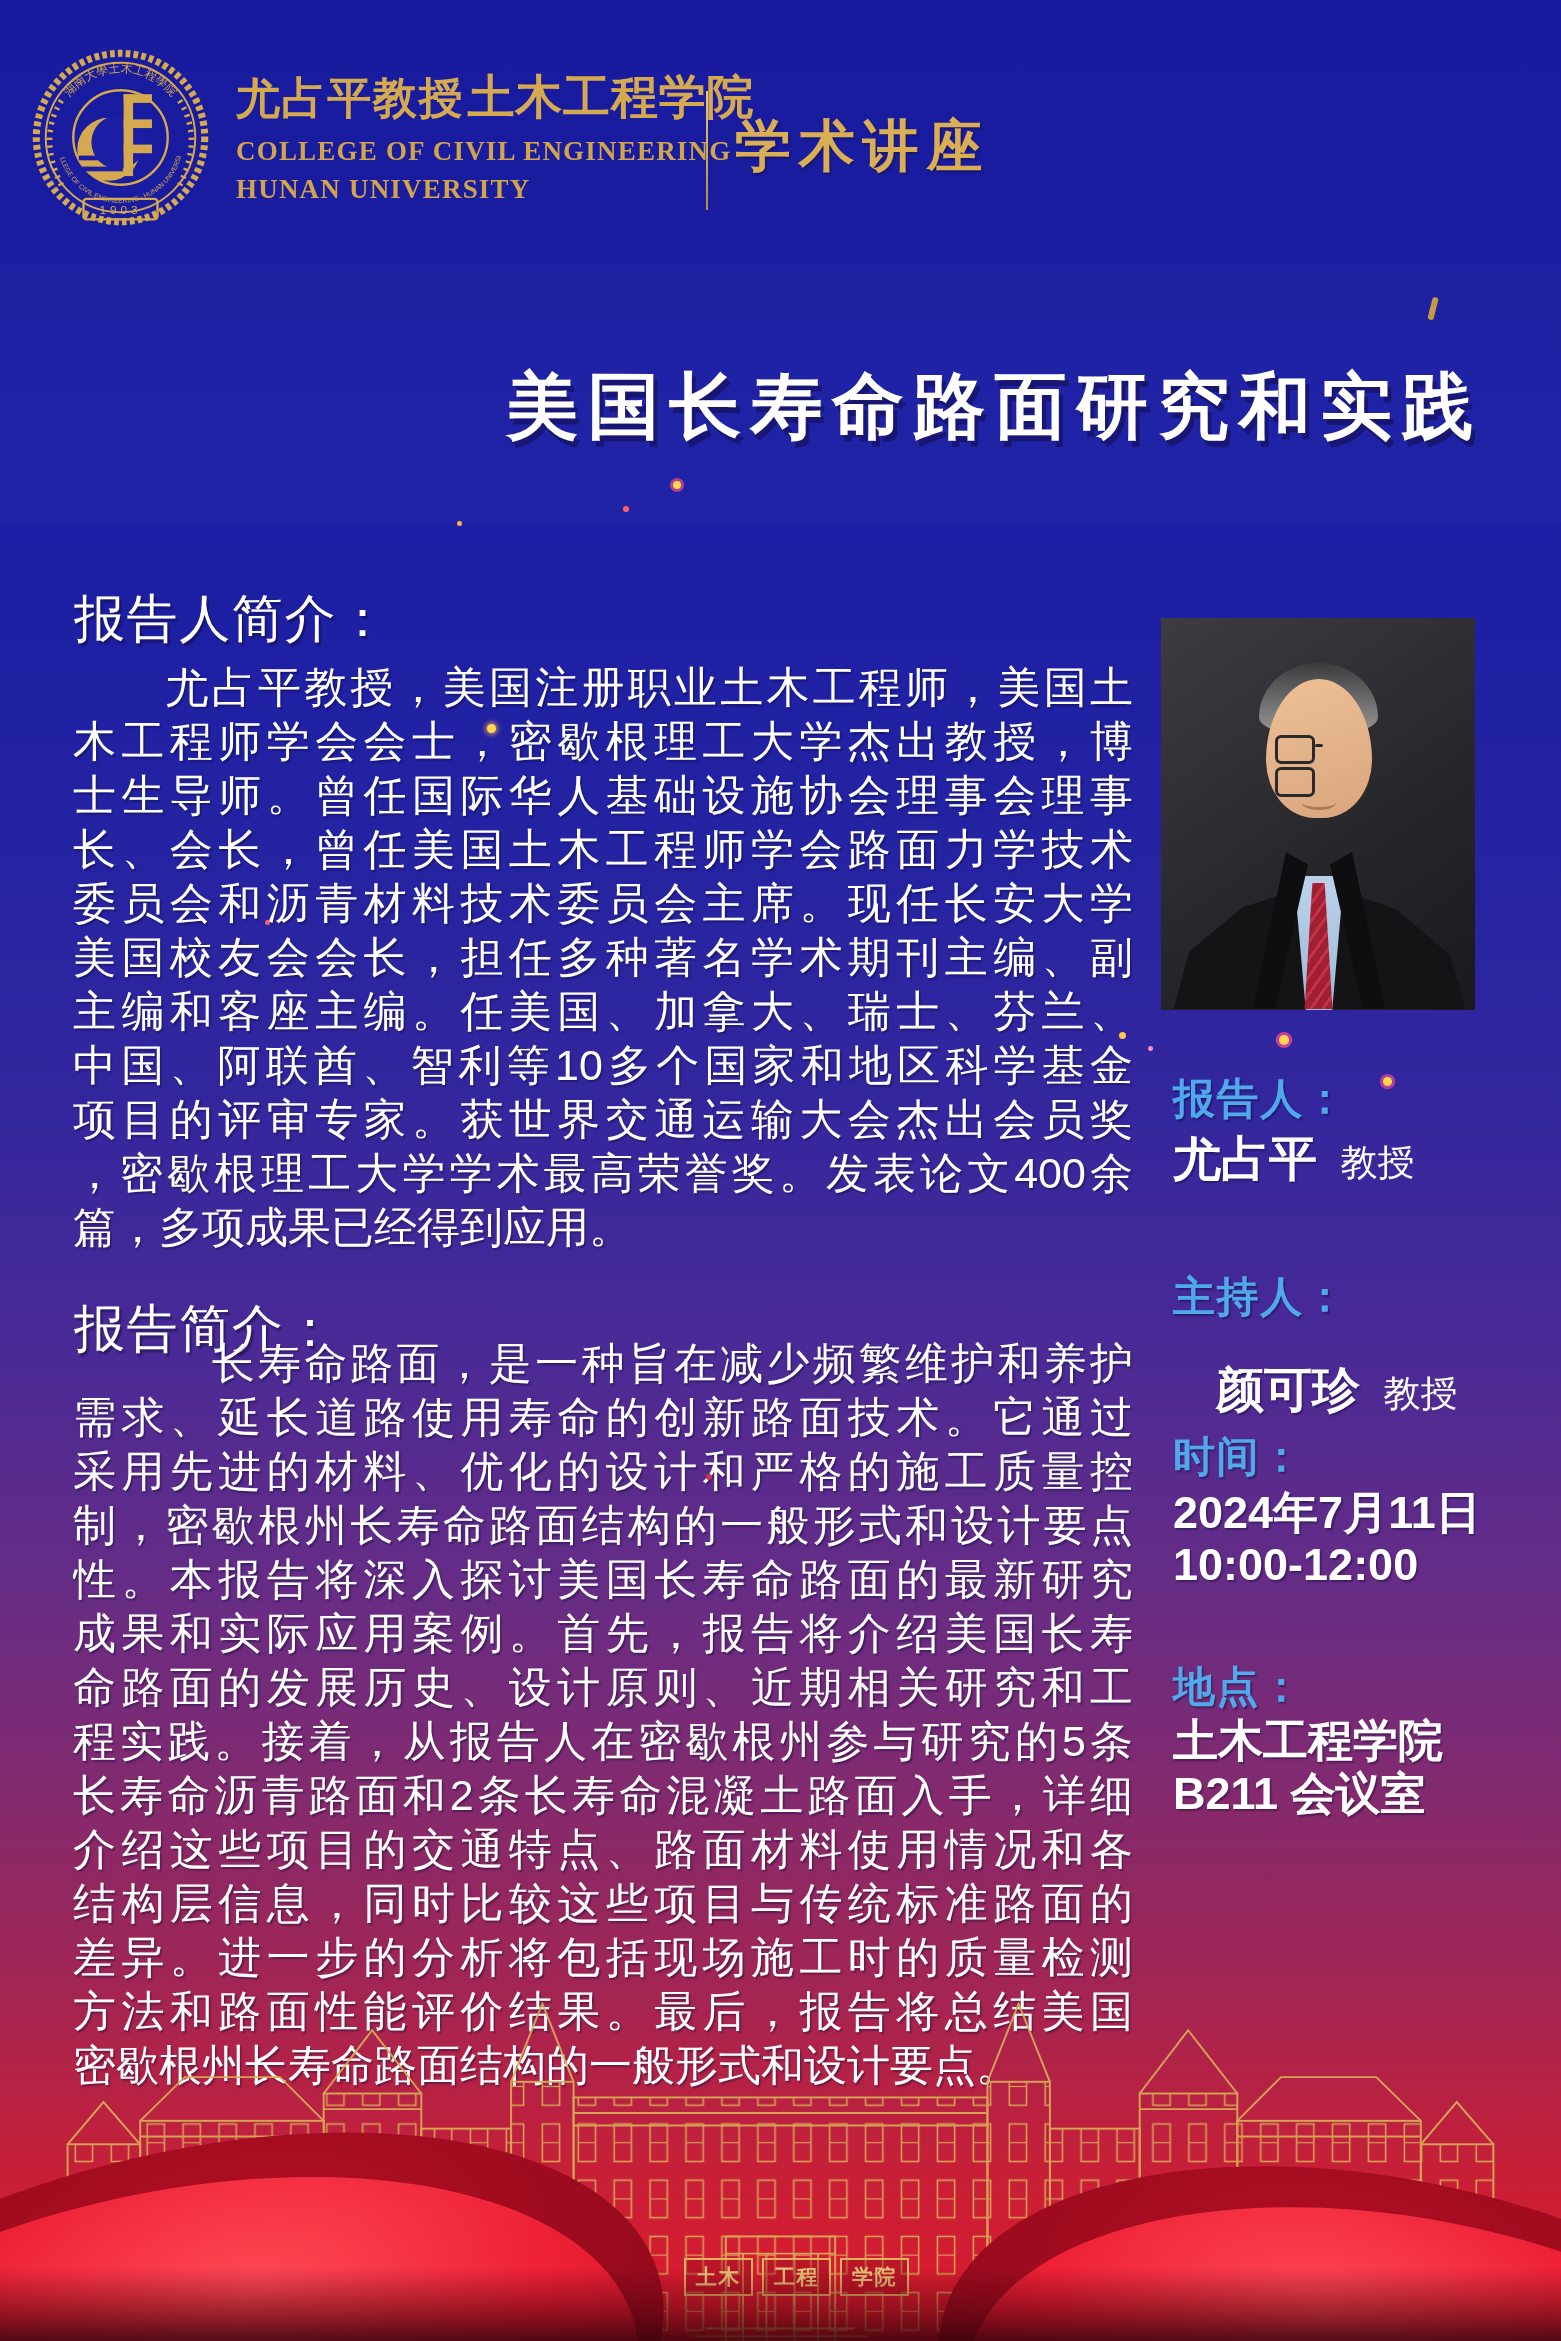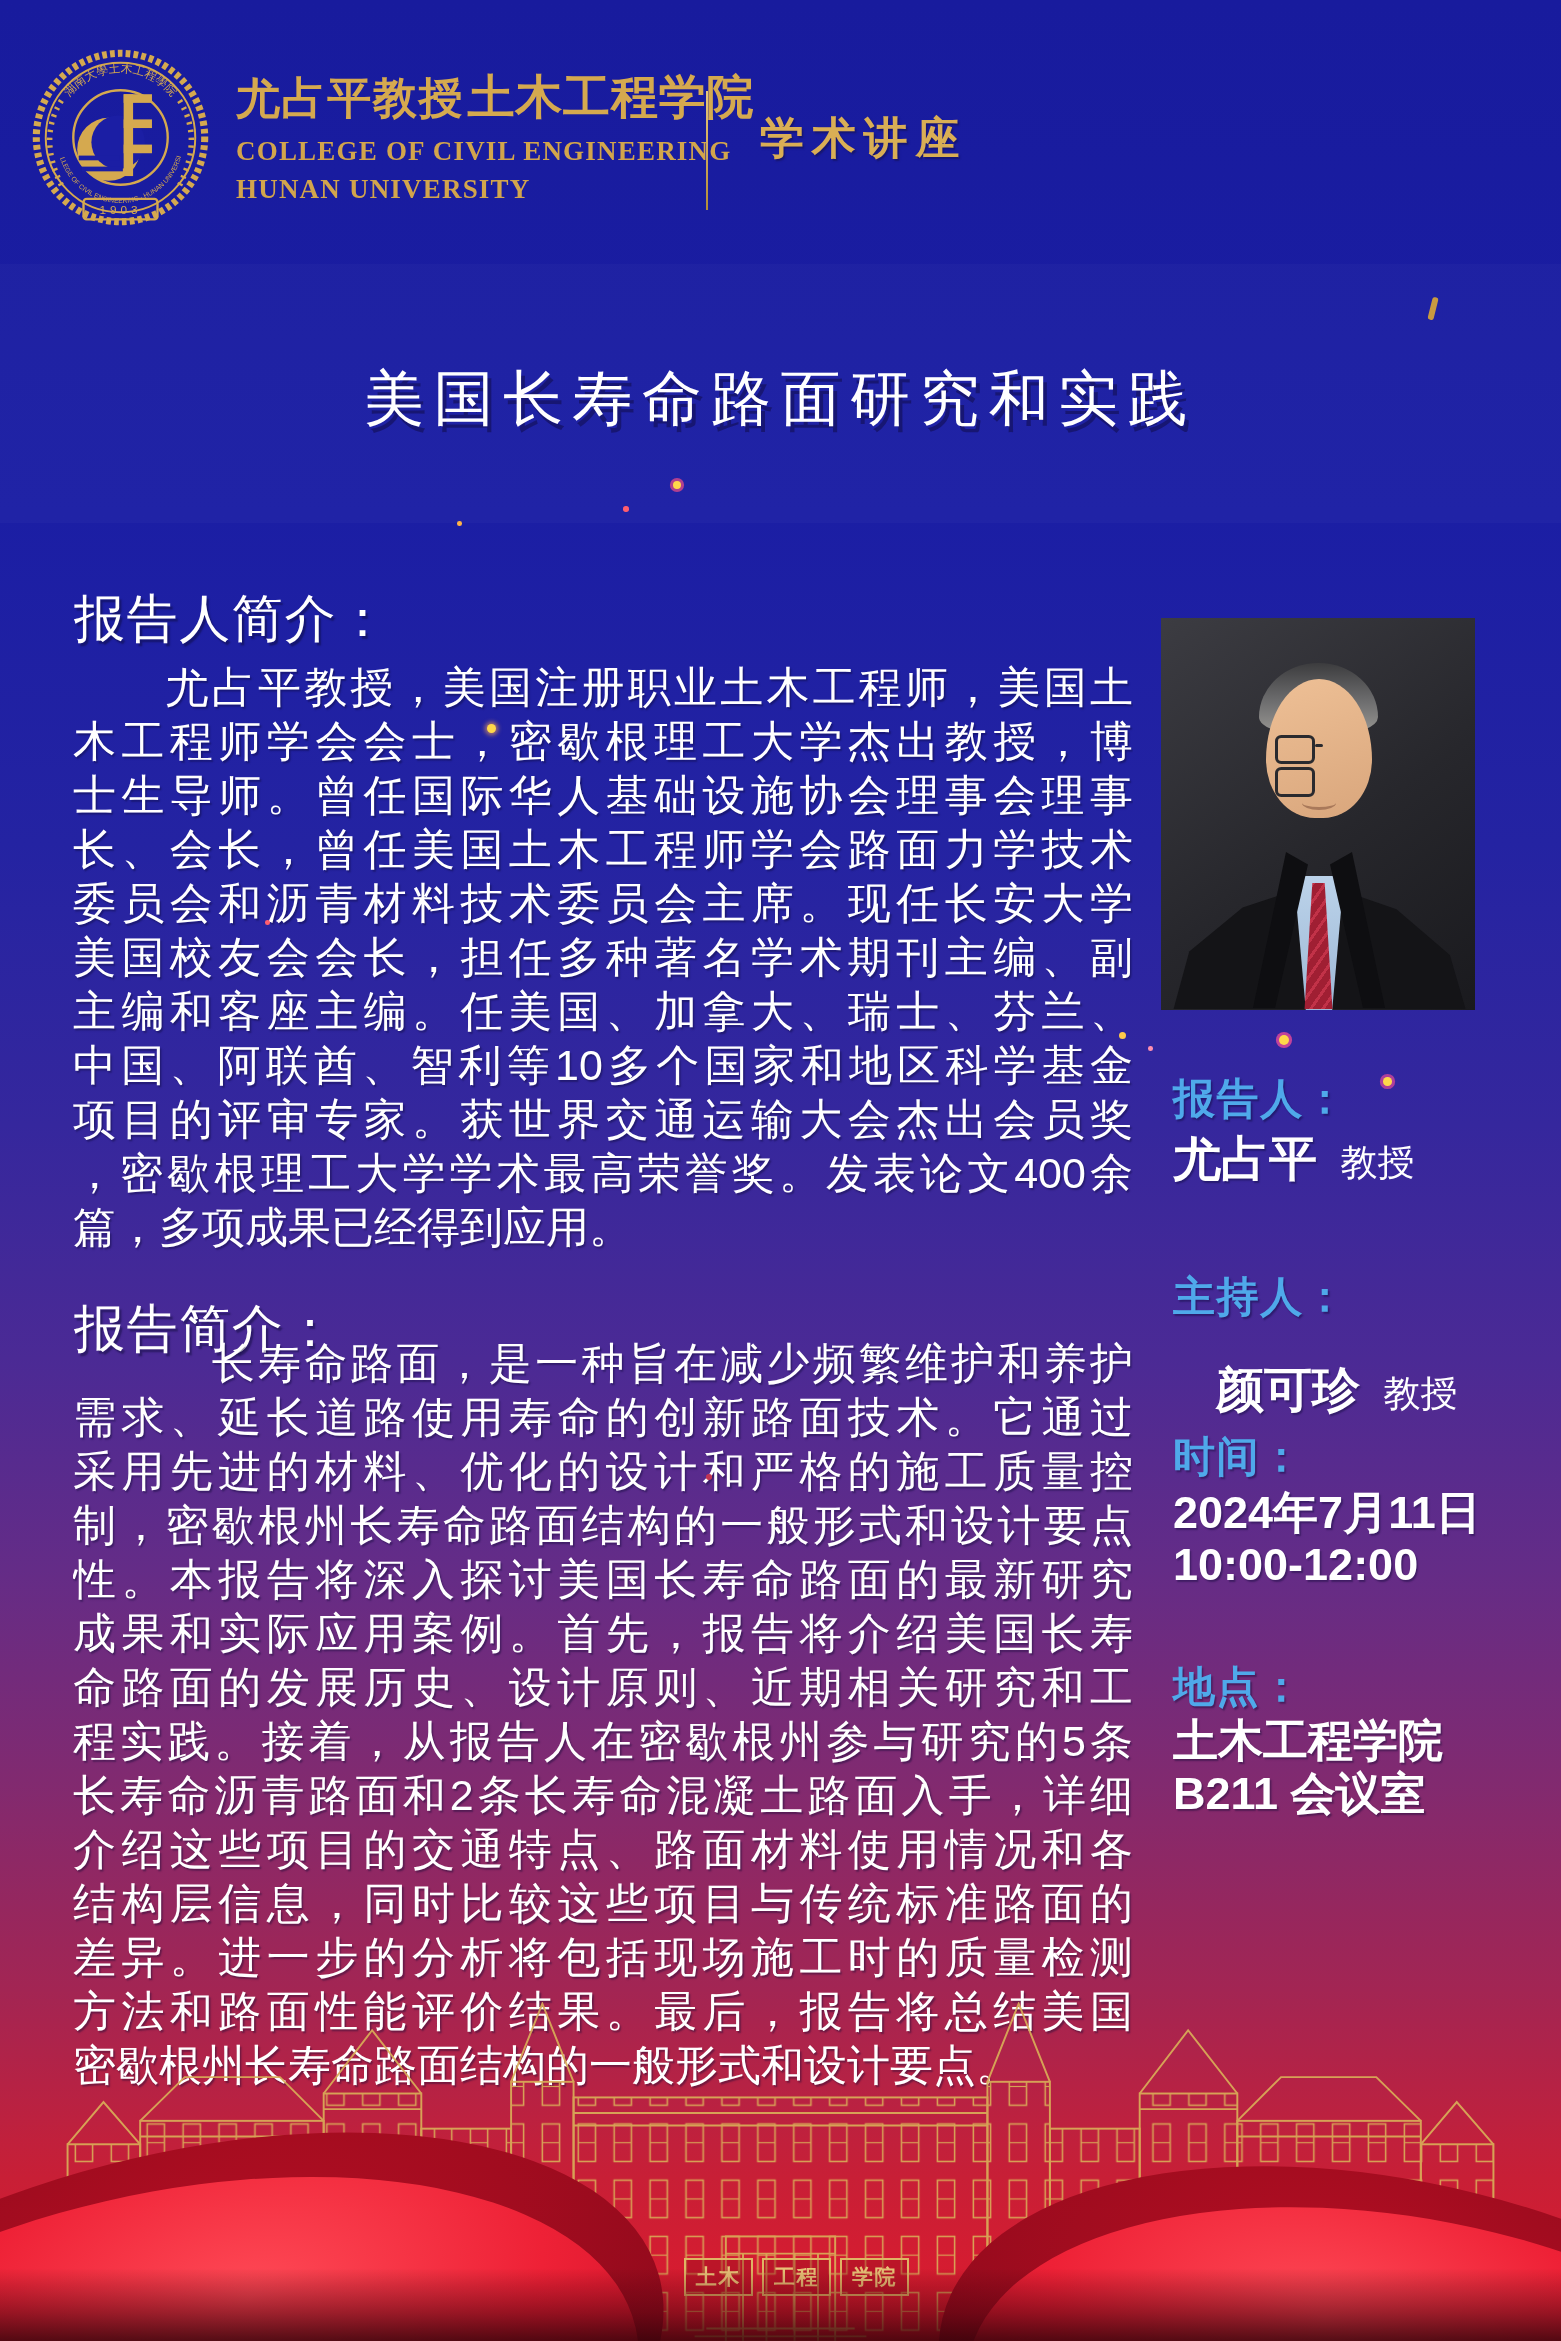--- a/index.html
+++ b/index.html
@@ -14,27 +14,27 @@
   .abs{position:absolute;}
   .noshrink{white-space:nowrap;}
   
   .seal{left:30px;top:47px;width:181px;height:181px;}
   .college-name{left:236px;top:66px;color:#d5a94f;}
   .cn-row{white-space:nowrap;}
   .cn-callig{font-size:44px;font-weight:600;letter-spacing:1.6px;color:#d5a94f;font-family:"Liberation Serif","DejaVu Serif",serif;}
   .cn-bold{font-size:47px;font-weight:900;letter-spacing:0.8px;color:#d5a94f;}
   .en-line{font-family:"Liberation Serif","DejaVu Serif",serif;font-weight:700;font-size:27px;letter-spacing:1.2px;margin-top:7px;color:#d2a54c;}
   .divider{left:706px;top:91px;width:2.3px;height:119px;background:linear-gradient(#e8c87d,#b28c3a);}
-  .series{left:735px;top:109px;font-size:44px;font-weight:900;letter-spacing:7.8px;color:#d9ae55;
-          text-shadow:1.6px 2.3px 1.6px rgba(20,15,70,.5);margin-left:25px;}
+  .series{left:735px;top:109px;font-size:56px;font-weight:900;letter-spacing:7.8px;color:#d9ae55;
+          text-shadow:1.6px 2.3px 1.6px rgba(20,15,70,.5);}
   .tick{left:1430px;top:297px;width:5.5px;height:23.4px;background:#c89a40;border-radius:2.3px;transform:rotate(14deg);}
   .title-band{left:0;top:264px;width:1561px;height:259px;background:rgba(255,255,255,.025);}
   
-  .main-title{left:78px;top:359px;width:1405px;text-align:center;color:#ffffff;
-    font-size:60px;font-weight:400;letter-spacing:9.4px;white-space:nowrap;
+  .main-title{left:78px;top:359px;width:1405px;text-align:right;color:#ffffff;
+    font-size:72px;font-weight:700;letter-spacing:9.4px;white-space:nowrap;
     text-shadow:3.9px 5.5px 0 rgba(16,12,75,.55);}
   
   .section-head{color:#fff;font-size:51px;font-weight:400;letter-spacing:1.6px;
     text-shadow:2.3px 3.1px 1.6px rgba(10,8,50,.45);}
   .para{width:1060px;color:#fff;}
   .text-line{height:54px;line-height:54px;font-size:43px;font-weight:500;
     text-align:justify;text-align-last:justify;text-shadow:1.6px 2.3px 1.6px rgba(10,8,50,.4);
     overflow:hidden;}
   .text-line.short{text-align-last:left;}
   

